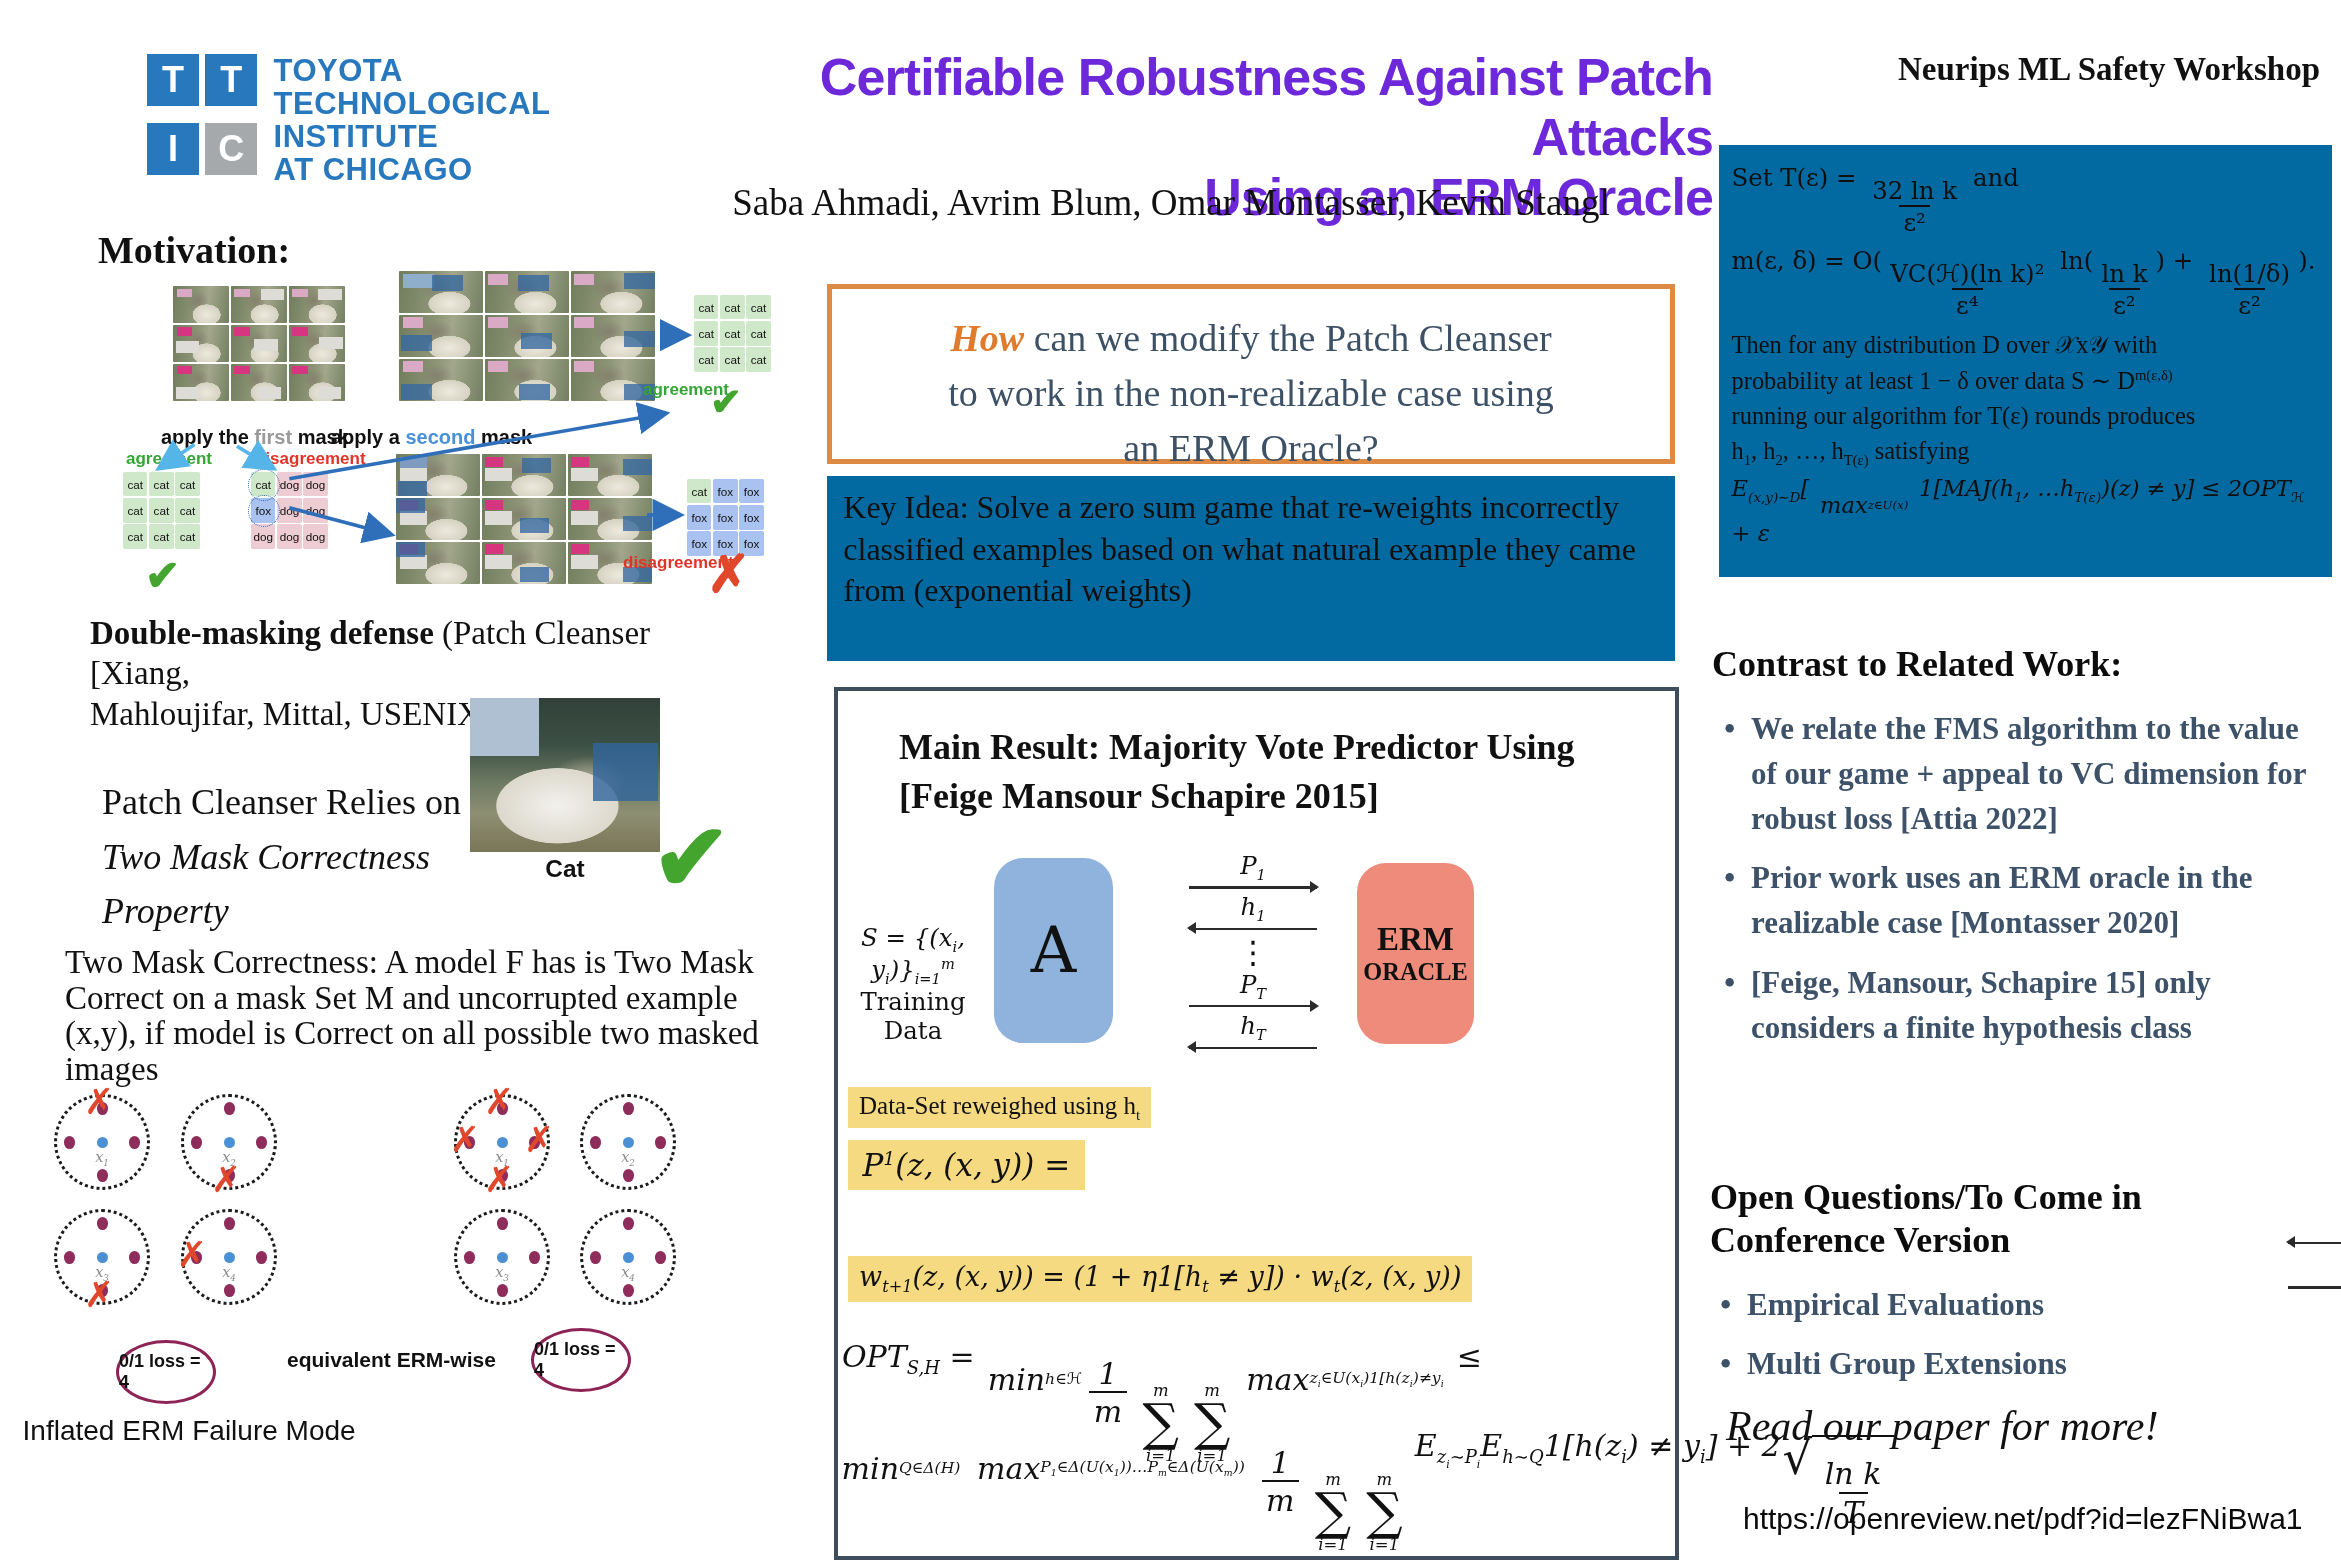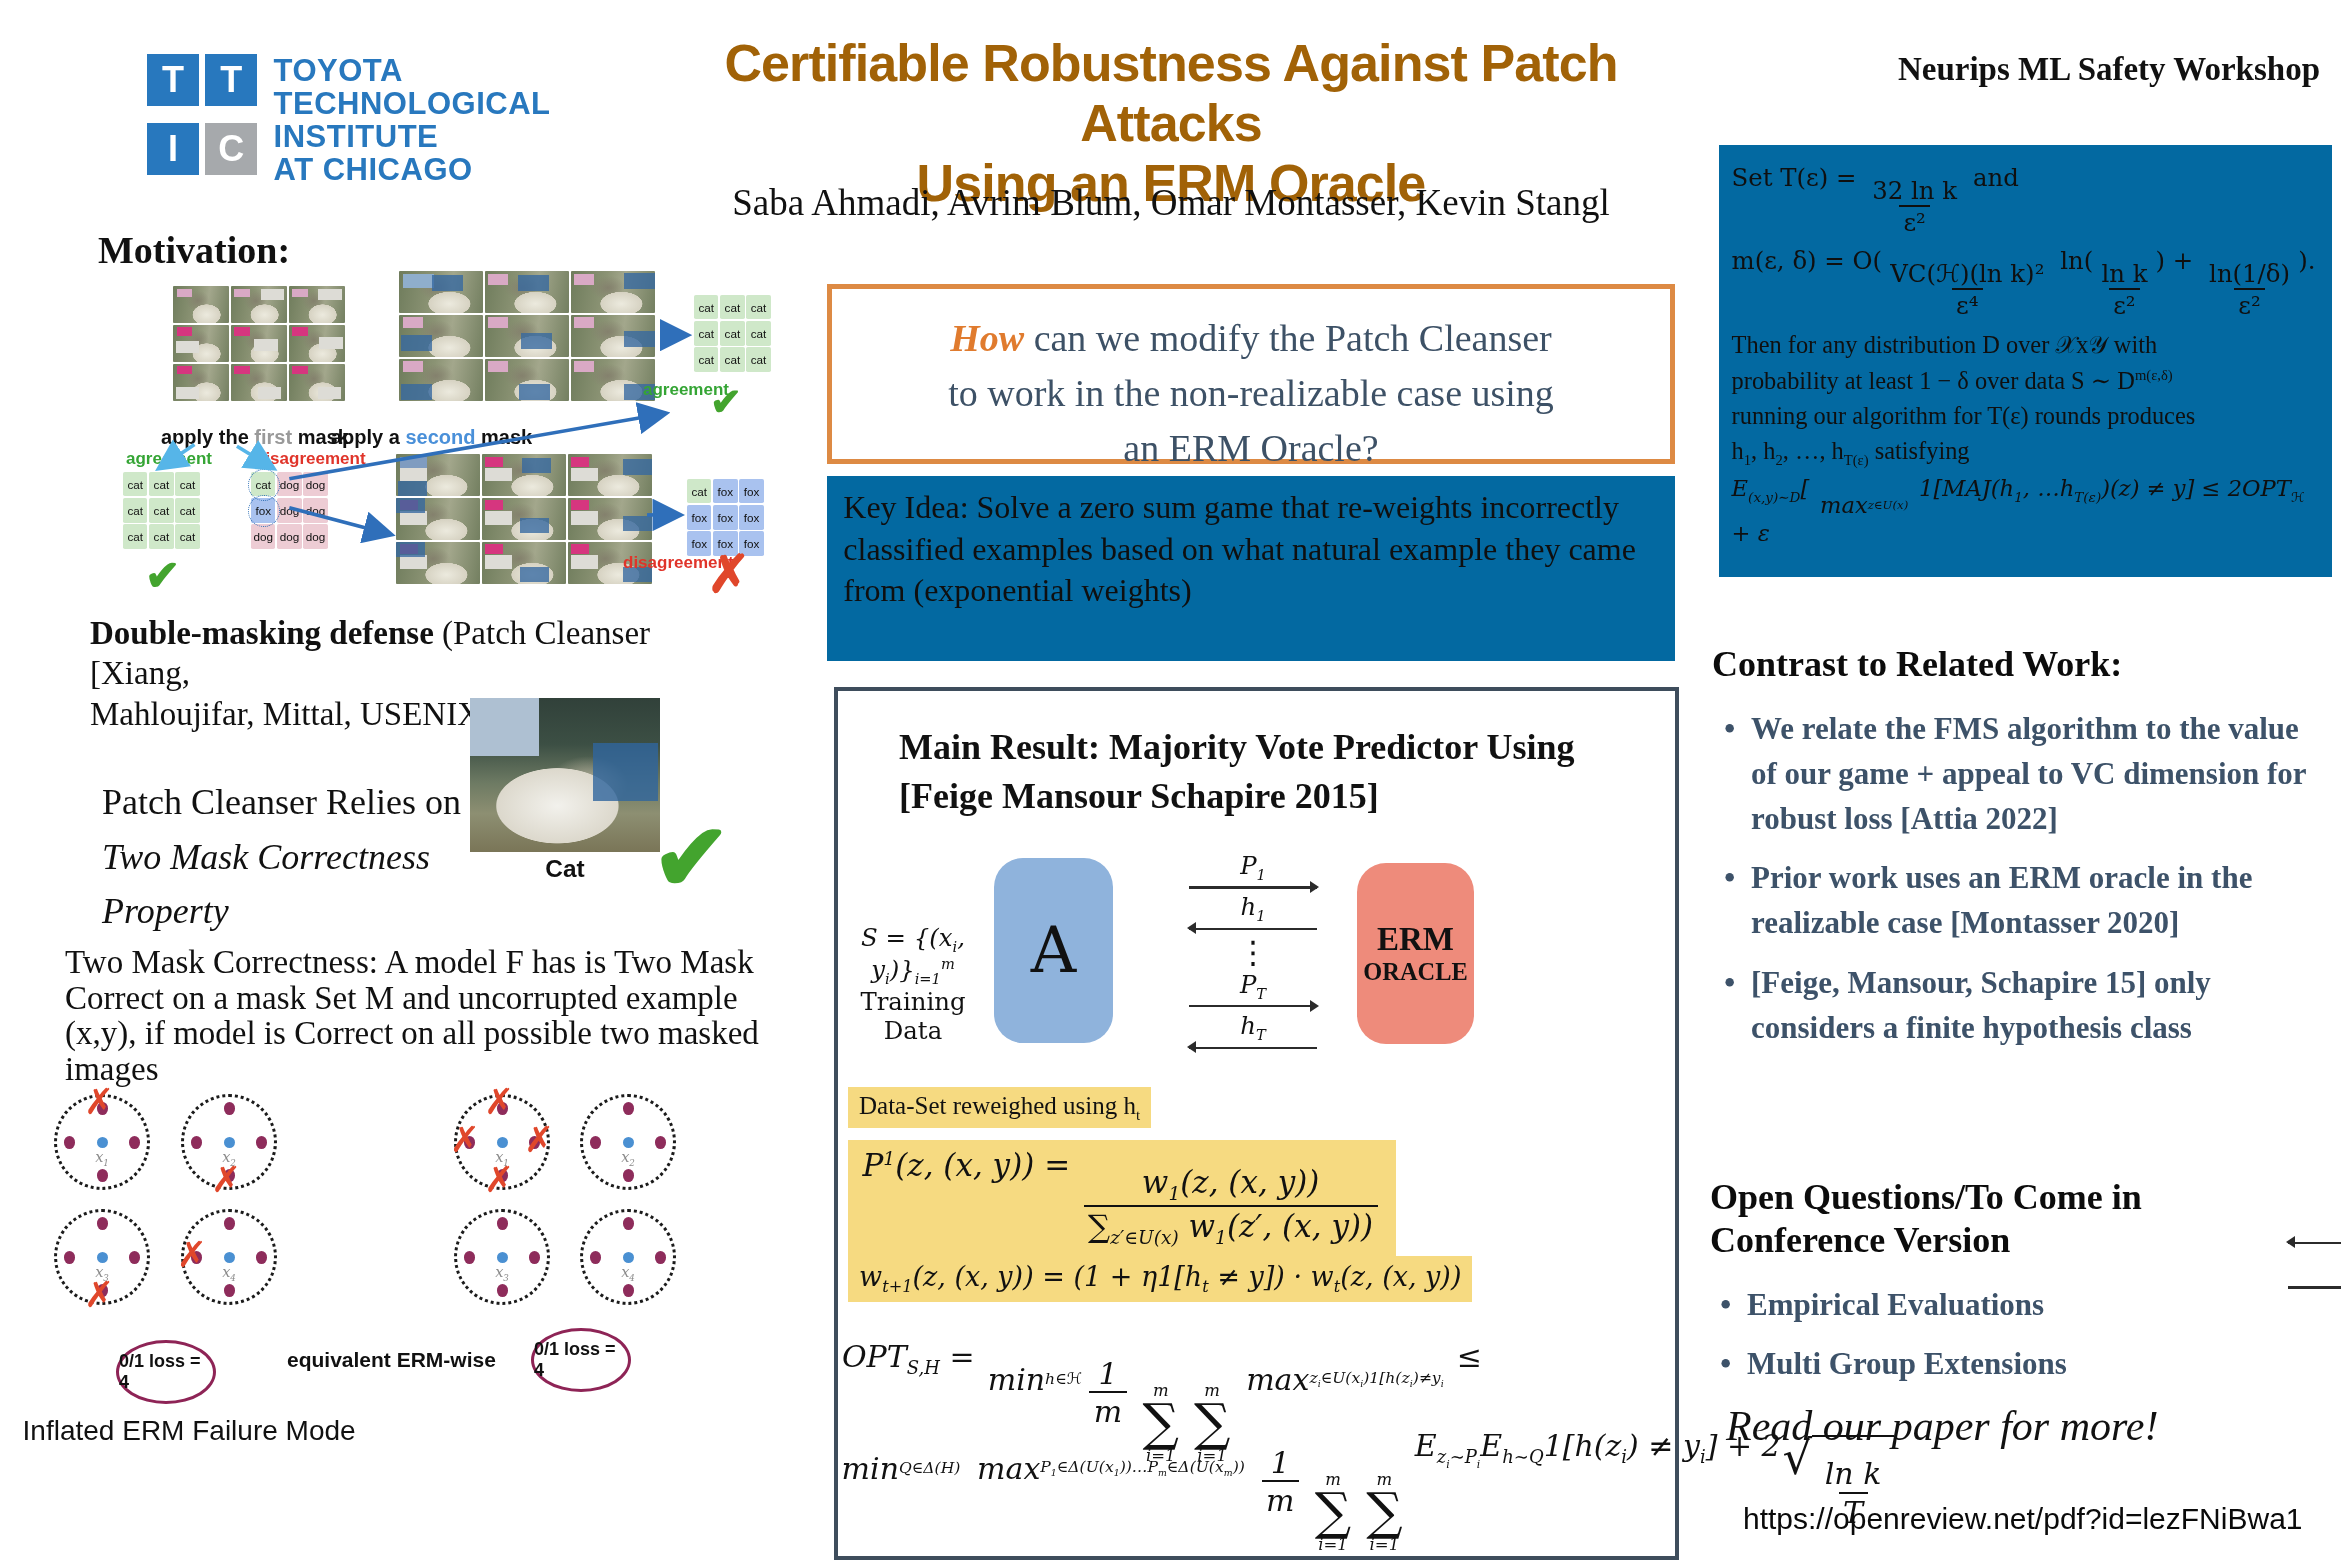--- a/index.html
+++ b/index.html
@@ -7,21 +7,21 @@
           font-family:"Liberation Serif","DejaVu Serif",serif;color:#111;}
   .abs{position:absolute;}
   .sans{font-family:"Liberation Sans","DejaVu Sans",sans-serif;}
   .math{font-family:"DejaVu Serif","DejaVu Sans",serif;font-style:italic;}
   
   .lg-sq{width:52px;height:52px;display:flex;align-items:center;justify-content:center;
          color:#fff;font:bold 36px "Liberation Sans","DejaVu Sans",sans-serif;background:#2878BE;}
   .lg-sq.gray{background:#A6A9AC;}
   .lg-grid{display:grid;grid-template-columns:52px 52px;gap:6.3px;}
   .lg-org{color:#2878BE;font:bold 31px/33px "Liberation Sans","DejaVu Sans",sans-serif;letter-spacing:0.5px;}
-  .title{font:600 52px/60px "Liberation Sans","DejaVu Sans",sans-serif;letter-spacing:-0.9px;color:#a16207;text-align:center;}
+  .title{font:600 52px/60px "Liberation Sans","DejaVu Sans",sans-serif;letter-spacing:-0.9px;color:#6d28d9;text-align:right;margin-top:14px;}
   .venue{font:bold 33px "Liberation Serif","DejaVu Serif",serif;}
   .authors{font:400 37px "Liberation Serif","DejaVu Serif",serif;text-align:center;}
   
   .h-serif{font-weight:bold;font-size:38px;}
   .thgrid{display:grid;gap:1.8px;}
   .th{position:relative;overflow:hidden;border-radius:0.9px;background:
       radial-gradient(55% 62% at 60% 78%, #eceade 0%, #d6d2c2 45%, rgba(0,0,0,0) 46%),
       radial-gradient(34% 46% at 44% 40%, #84816d 0%, rgba(0,0,0,0) 62%),
       linear-gradient(100deg,#6f7c5c 0%,#8b9374 40%,#a3a78c 60%,#737f60 100%);}
   .mp{position:absolute;left:3.6px;top:2.7px;width:15.4px;height:8.1px;background:#d6367f;}
@@ -500,24 +500,21 @@
   </div>
   <div class="abs rrect" style="left:1357px;top:863px;width:117px;height:181px;background:#EE8B7B;">
     <span style="font-weight:bold;font-size:33px;">ERM</span>
     <span style="font-weight:bold;font-size:24.4px;">ORACLE</span>
   </div>
 
   <div class="abs ychip" style="left:848px;top:1087px;padding:4.5px 11px;font-size:25px;">Data-Set reweighed using h<sub>t</sub></div>
   <div class="abs har l" style="left:1182px;top:1084px;width:131px;"></div>
   <div class="abs har r" style="left:1182px;top:1123px;width:131px;"></div>
 
-  <div class="abs ychip math" style="left:848px;top:1140px;padding:7.2px 14.5px;font-size:31px;">P<sup>1</sup>(z, (x, y)) = <span class="fr">
-        <span class="fn">w<sub>1</sub>(z, (x, y))</span>
-        <span class="fd">∑<sub>z′∈U(x)</sub> w<sub>1</sub>(z′, (x, y))</span>
-      </span></div>
+  <div class="abs ychip math" style="left:848px;top:1140px;padding:7.2px 14.5px;font-size:31px;">P<sup>1</sup>(z, (x, y)) = </div>
   <div class="abs ychip math" style="left:848px;top:1256px;padding:5.4px 11px;font-size:27px;">w<sub>t+1</sub>(z, (x, y)) = (1 + η1[h<sub>t</sub> ≠ y]) · w<sub>t</sub>(z, (x, y))</div>
   <div class="abs math" style="left:842px;top:1339px;font-size:30px;">OPT<sub>S,H</sub> = <span class="us">
         <span class="usm">min</span>
         <span class="usu">h∈ℋ</span>
       </span><span class="fr">
         <span class="fn">1</span>
         <span class="fd">m</span>
       </span> <span class="bs">
         <span class="bst">m</span>
         <span class="bss">∑</span>

